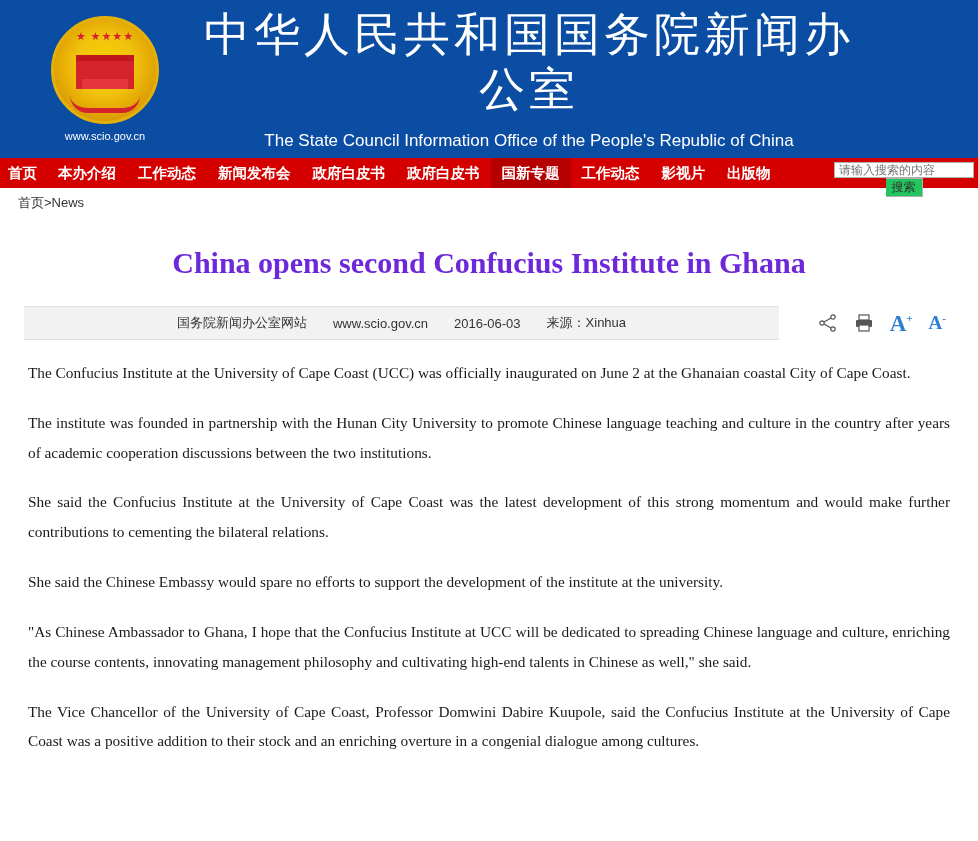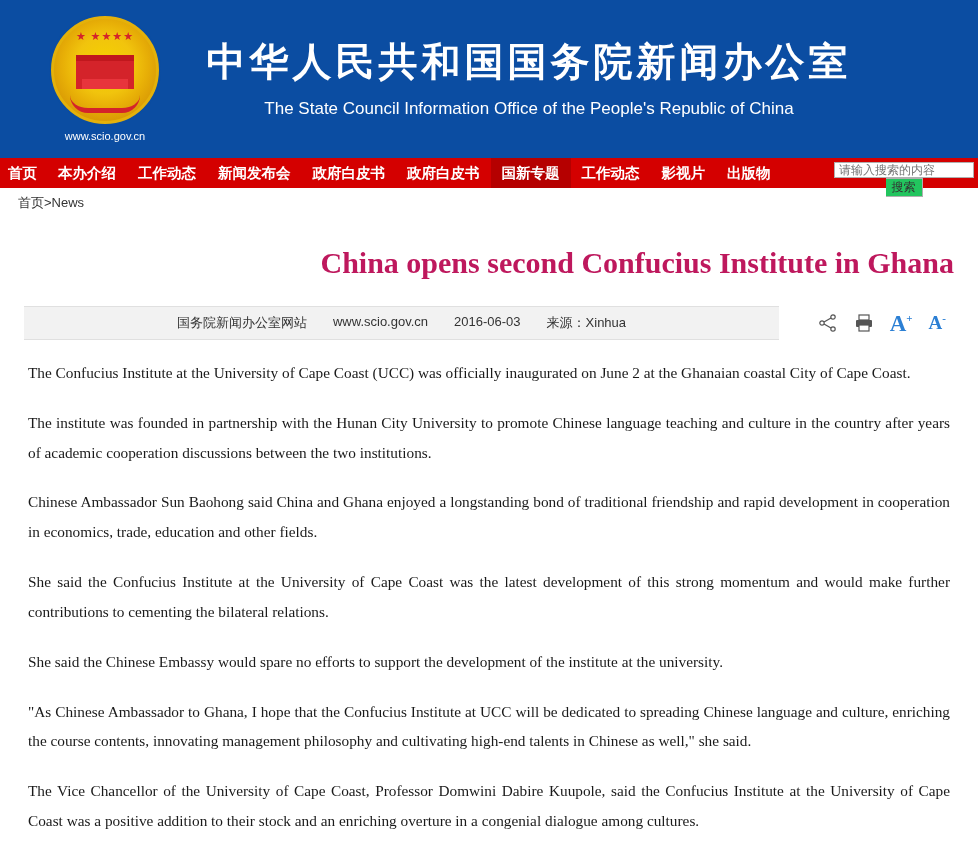--- a/index.html
+++ b/index.html
@@ -72,22 +72,22 @@
     font-size: 11px;
     font-family: "Liberation Sans", sans-serif;
   }
   .banner-text {
     flex: 1;
     text-align: center;
     padding-right: 110px;
   }
   .banner-cn {
     color: #ffffff;
-    font-size: 39px;
-    font-weight: bold;
+    font-size: 46px;
+    font-weight: normal;
     letter-spacing: 4px;
     font-family: "Liberation Sans", sans-serif;
     line-height: 1.2;
   }
   .banner-en {
     color: #ffffff;
     font-size: 17px;
     margin-top: 14px;
     font-family: "Liberation Sans", sans-serif;
   }
@@ -150,42 +150,43 @@
     padding-left: 18px;
     font-size: 13px;
     color: #333333;
     font-family: "Liberation Sans", sans-serif;
     border-bottom: 1px solid #ffffff;
   }
 
   
   .article { padding: 0 24px; }
   .article-title {
-    text-align: right;
-    color: #be185d;
+    text-align: center;
+    color: #6d28d9;
     font-size: 30px;
     font-weight: bold;
     margin: 28px 0 26px 0;
     font-family: "Liberation Serif", serif;
   }
   .meta-bar {
     display: flex;
     align-items: center;
     height: 34px;
     background: #f2f2f2;
     border-top: 1px solid #e0e0e0;
     border-bottom: 1px solid #e0e0e0;
     font-size: 13px;
     color: #333;
     font-family: "Liberation Sans", sans-serif;
   }
   .meta-left {
     flex: 1;
     display: flex;
     justify-content: center;
+    align-items: center;
     gap: 26px;
   }
   .meta-tools {
     width: 175px;
     background: #ffffff;
     height: 34px;
     display: flex;
     align-items: center;
     justify-content: flex-end;
     gap: 16px;
@@ -284,21 +285,20 @@
           </svg>
         </span>
         <span class="font-big">A<sup style="font-size:11px">+</sup></span>
         <span class="font-small">A<sup style="font-size:11px">-</sup></span>
       </div>
     </div>
 
     <div class="body-text">
       <p>The Confucius Institute at the University of Cape Coast (UCC) was officially inaugurated on June 2 at the Ghanaian coastal City of Cape Coast.</p>
       <p>The institute was founded in partnership with the Hunan City University to promote Chinese language teaching and culture in the country after years of academic cooperation discussions between the two institutions.</p>
-      <p>Chinese Ambassador Sun Baohong said China and Ghana enjoyed a longstanding bond of traditional friendship and rapid development in cooperation in economics, trade, education and other fields.</p>
       <p>She said the Confucius Institute at the University of Cape Coast was the latest development of this strong momentum and would make further contributions to cementing the bilateral relations.</p>
       <p>She said the Chinese Embassy would spare no efforts to support the development of the institute at the university.</p>
       <p>"As Chinese Ambassador to Ghana, I hope that the Confucius Institute at UCC will be dedicated to spreading Chinese language and culture, enriching the course contents, innovating management philosophy and cultivating high-end talents in Chinese as well," she said.</p>
       <p>The Vice Chancellor of the University of Cape Coast, Professor Domwini Dabire Kuupole, said the Confucius Institute at the University of Cape Coast was a positive addition to their stock and an enriching overture in a congenial dialogue among cultures.</p>
     </div>
   </div>
 
 </div>
 
 </body></html>

